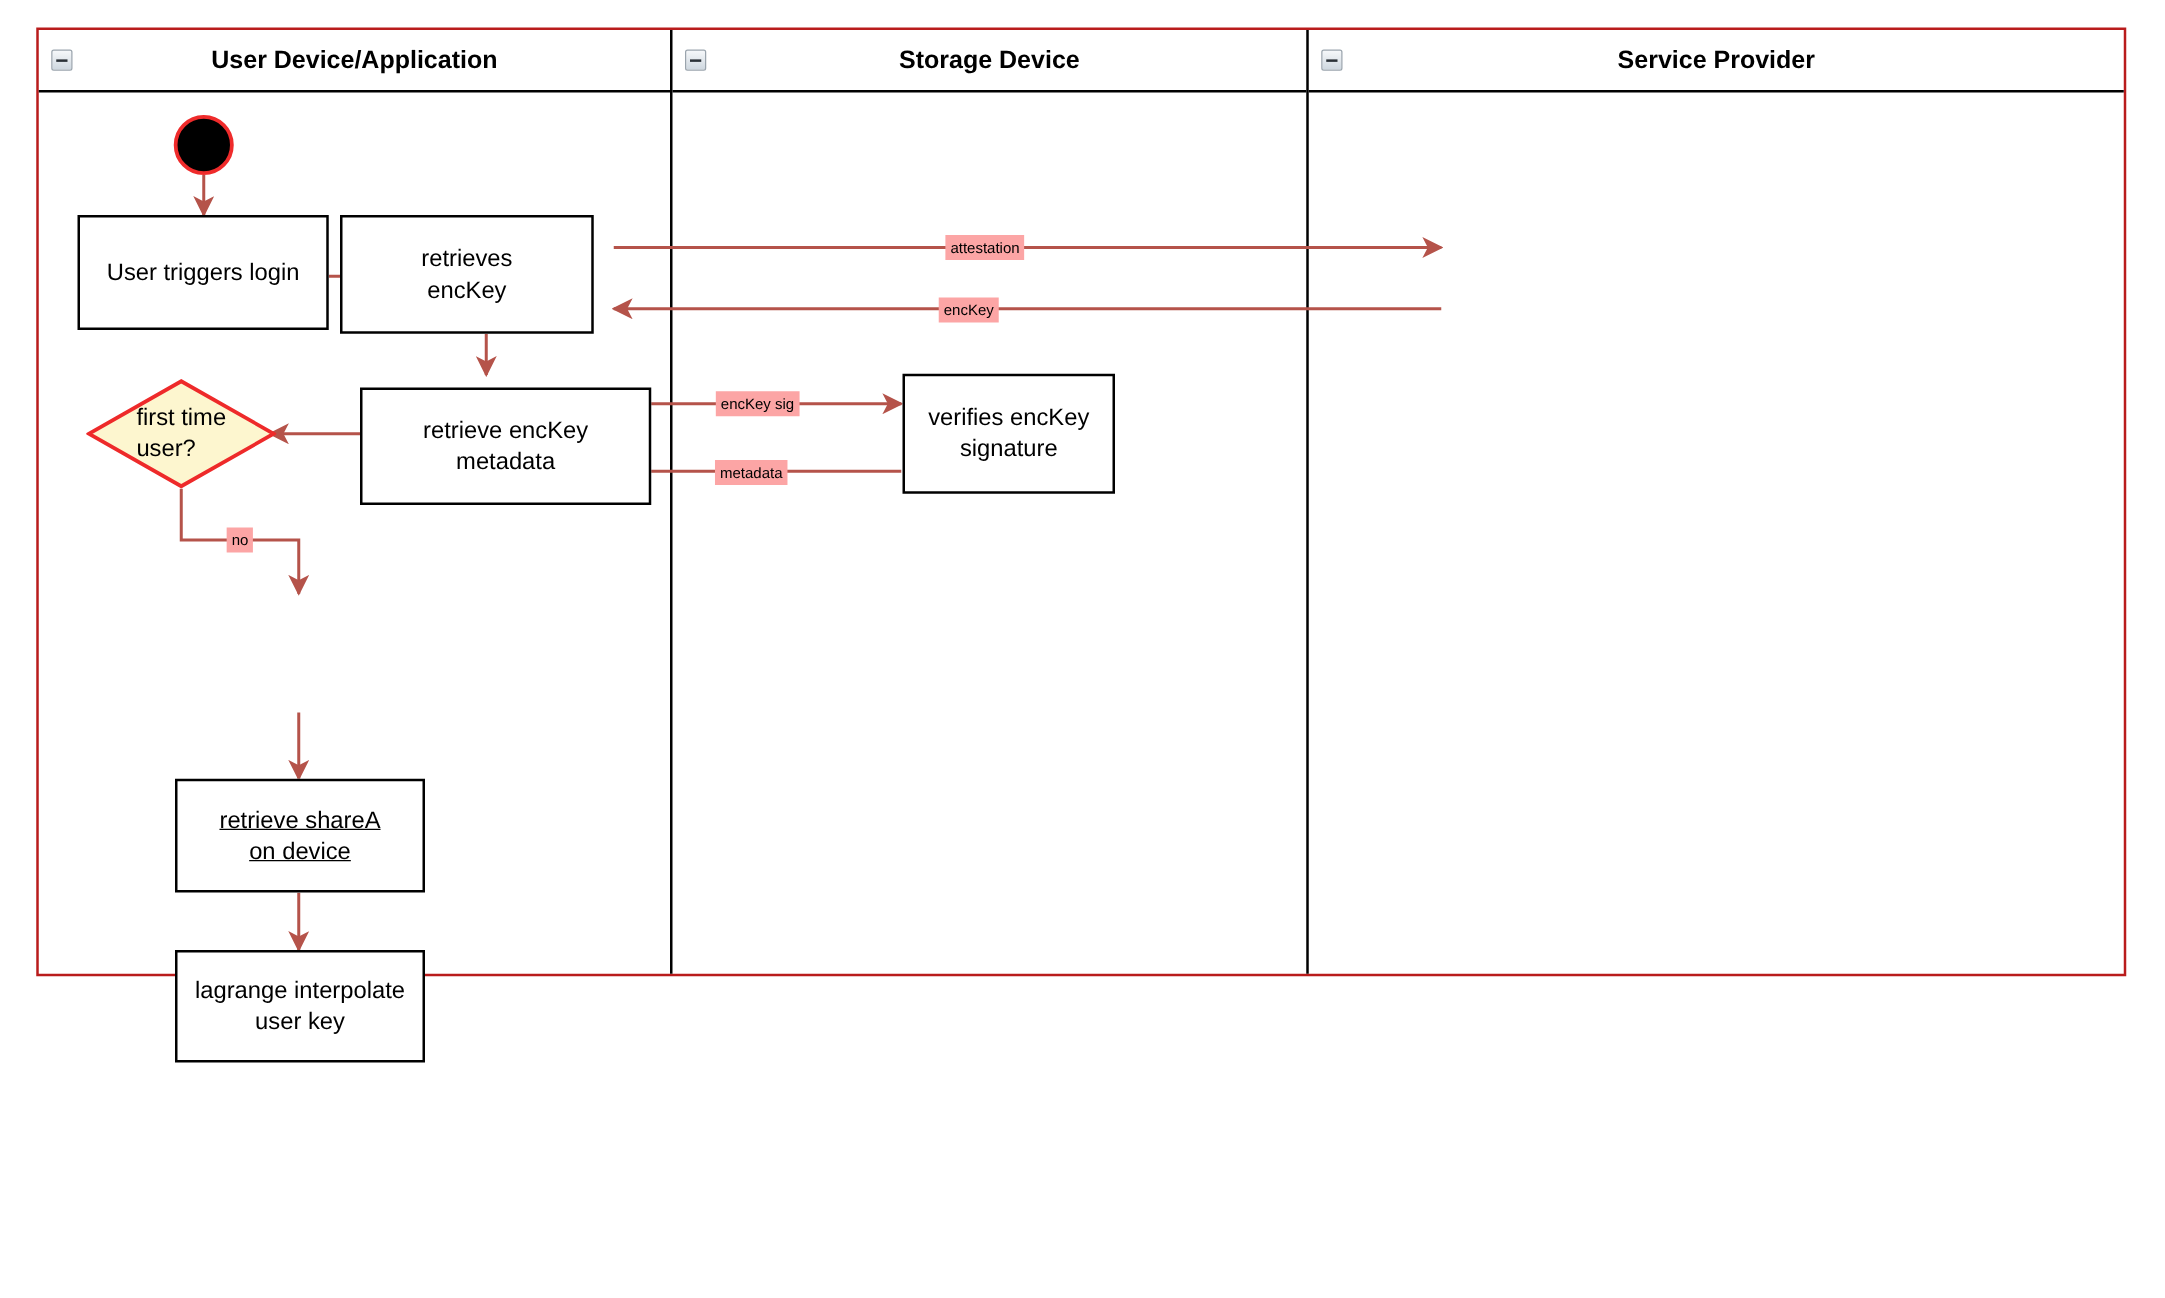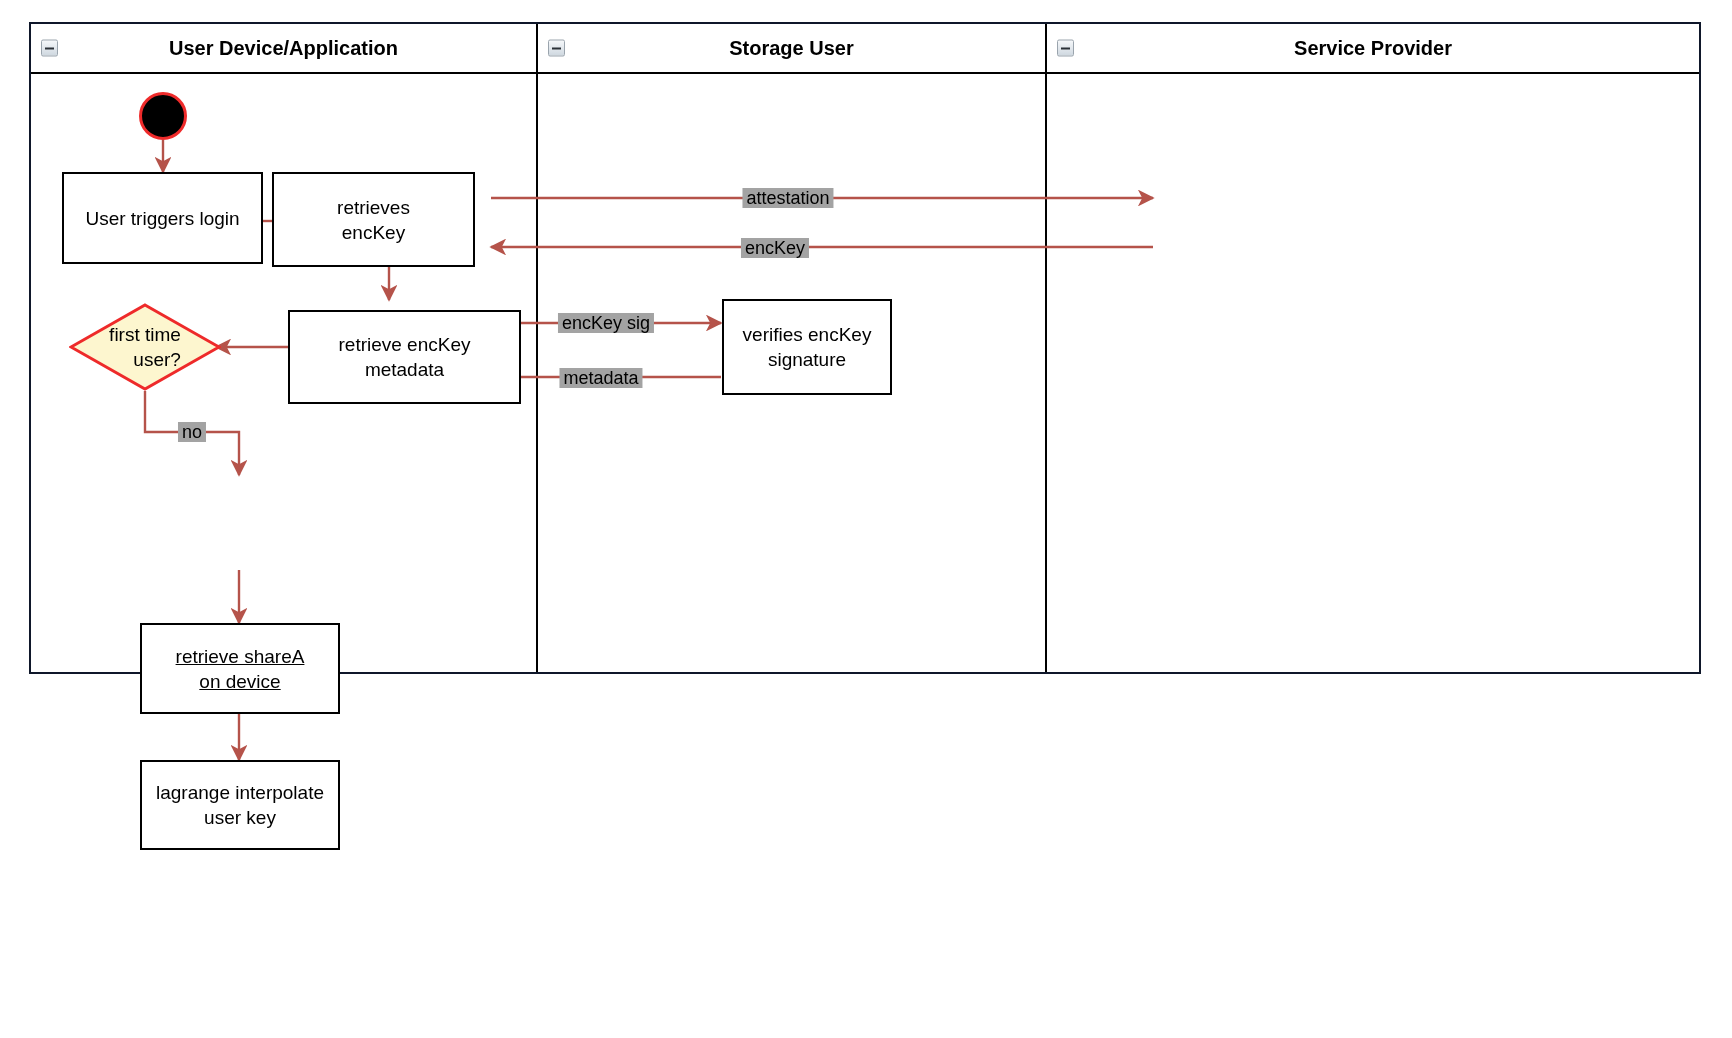--- a/index.html
+++ b/index.html
@@ -16,22 +16,22 @@
     background: #ffffff;
     overflow: hidden;
   }
 
   
   .pool {
     position: absolute;
     left: 29px;
     top: 22px;
     width: 1672px;
-    height: 652px;
-    border: 2px solid #0f172a;
+    height: 759px;
+    border: 2px solid #b91c1c;
     box-sizing: border-box;
     background: #ffffff;
   }
   .lane {
     position: absolute;
     top: 0;
     height: 100%;
     box-sizing: border-box;
   }
   .lane.lane-sep {
@@ -106,42 +106,42 @@
   .decision .diamond-svg {
     position: absolute;
     inset: 0;
   }
   .decision .diamond-label {
     position: absolute;
     inset: 0;
     display: flex;
     align-items: center;
     justify-content: center;
-    text-align: right;
+    text-align: left;
     font-size: 19px;
     line-height: 25px;
     color: #000000;
     white-space: pre-line;
   }
 
   
   #edges {
     position: absolute;
     left: 0;
     top: 0;
     width: 1732px;
     height: 1038px;
     pointer-events: none;
   }
   .edge-label {
     position: absolute;
-    font-size: 18px;
+    font-size: 12px;
     line-height: 20px;
     color: #000000;
-    background: #a3a3a3;
+    background: #fca5a5;
     padding: 0 4px;
     white-space: nowrap;
     transform: translate(-50%, -50%);
   }
 </style>
 </head>
 <body>
 
 <div id="canvas">
 
@@ -150,21 +150,21 @@
     <div class="lane" style="left:0px; width:505px;">
       <div class="lane-header">
         <span class="collapse-box"></span>
         <span class="lane-title">User Device/Application</span>
       </div>
     </div>
 
     <div class="lane lane-sep" style="left:505px; width:509px;">
       <div class="lane-header">
         <span class="collapse-box"></span>
-        <span class="lane-title">Storage User</span>
+        <span class="lane-title">Storage Device</span>
       </div>
     </div>
 
     <div class="lane lane-sep" style="left:1014px; width:654px;">
       <div class="lane-header">
         <span class="collapse-box"></span>
         <span class="lane-title">Service Provider</span>
       </div>
     </div>
 

